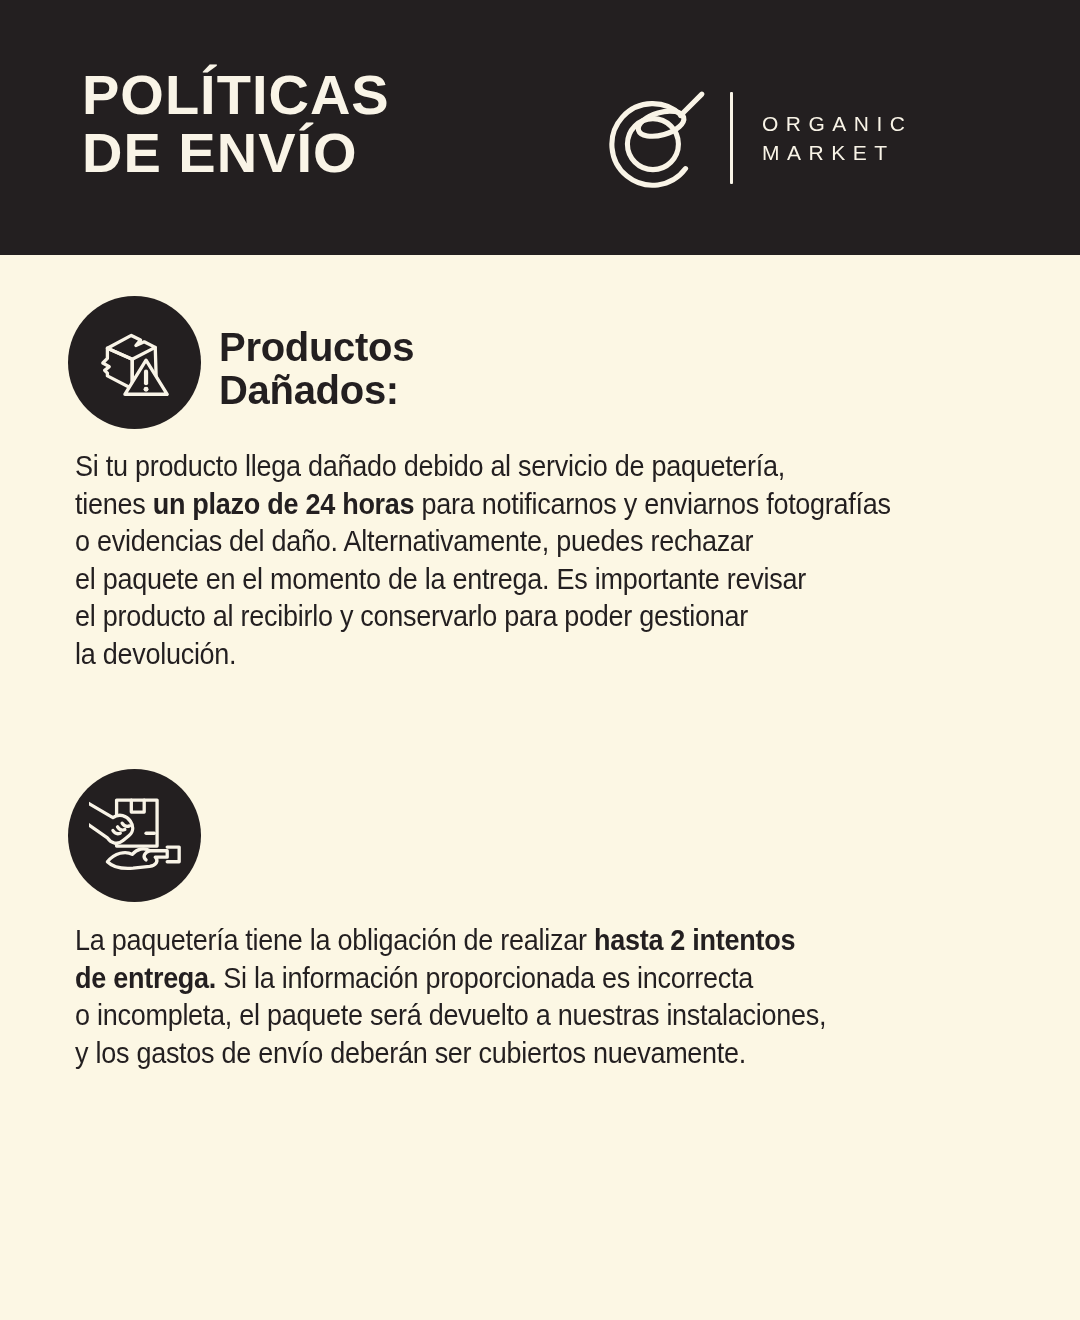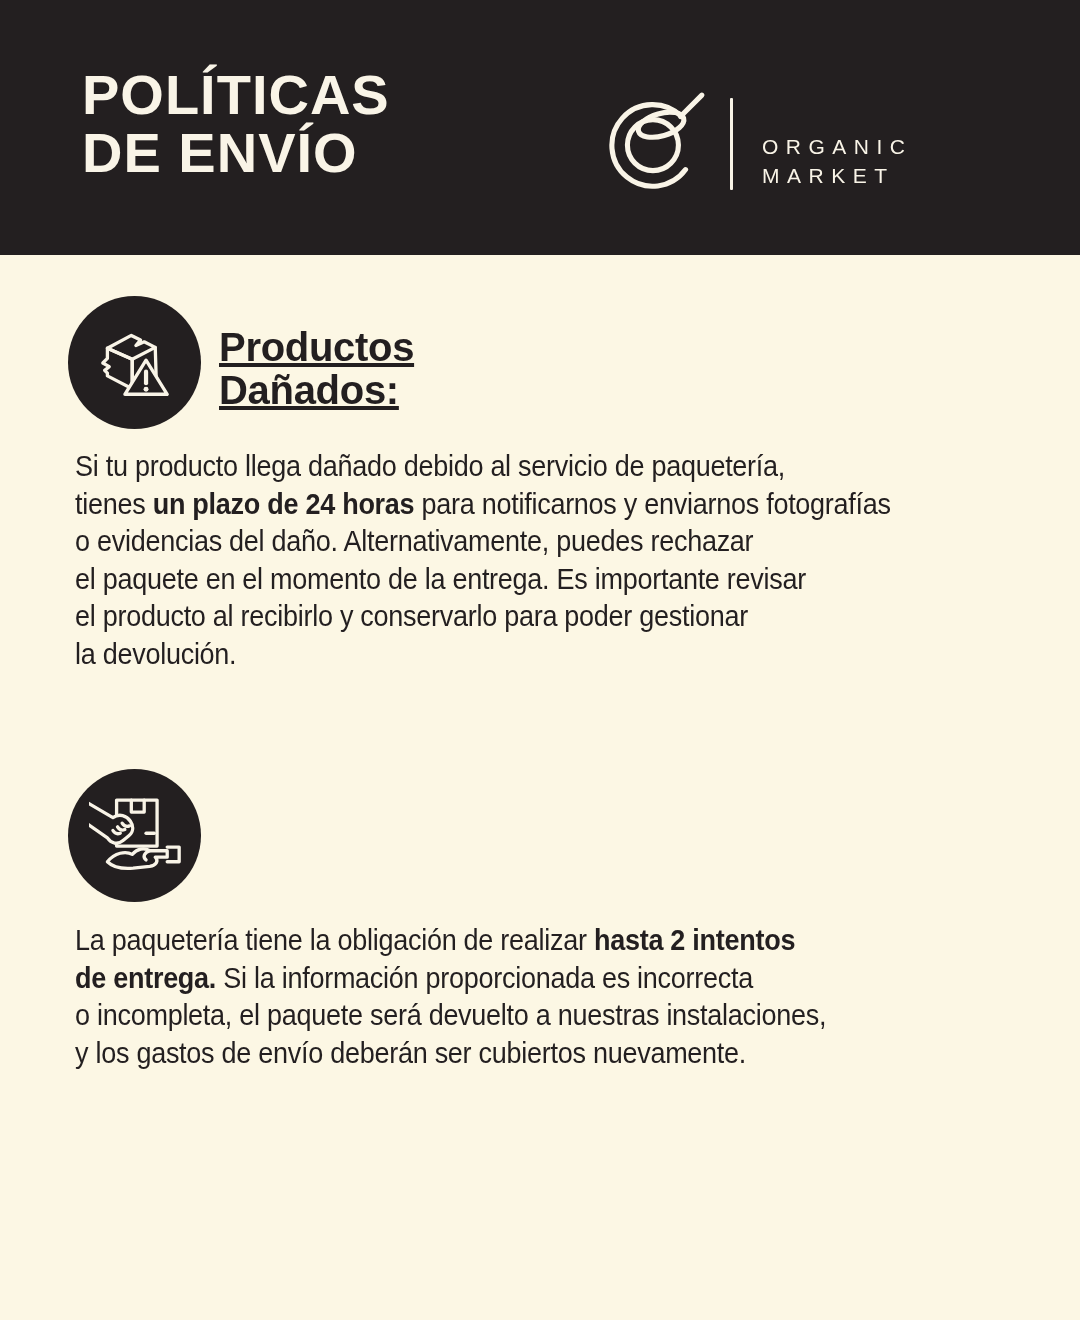--- a/index.html
+++ b/index.html
@@ -23,21 +23,21 @@
     background:var(--header-bg);
   }
   .title{
     position:absolute;left:82px;top:66px;
     color:var(--light);
     font-weight:bold;font-size:56px;line-height:58px;letter-spacing:1px;
     white-space:nowrap;
   }
   .brand{
     position:absolute;left:606px;top:86px;height:104px;
-    display:flex;align-items:flex-end;
+    display:flex;align-items:center;
   }
   .monogram{width:102px;height:102px;display:block;}
   .brand-divider{
     width:3px;height:92px;background:var(--light);
     margin-left:22px;margin-right:29px;border-radius:1px;
   }
   .brand-name{
     color:var(--light);
     font-size:21px;line-height:29px;letter-spacing:7.5px;
     font-weight:400;white-space:nowrap;
@@ -49,21 +49,21 @@
     display:flex;align-items:center;justify-content:center;
   }
   .icon-circle svg{width:92px;height:92px;display:block;}
   .circle-1{top:296px;}
   .circle-2{top:769px;}
   .heading{
     position:absolute;left:219px;
     font-weight:bold;font-size:40px;line-height:43px;letter-spacing:-0.3px;
     color:var(--text);white-space:nowrap;
   }
-  .heading-1{top:326px;text-decoration:underline;}
+  .heading-1{top:326px;}
   .heading-2{top:799px;}
   .para{
     position:absolute;left:75px;
     font-size:30px;line-height:37.5px;letter-spacing:-0.3px;
     color:var(--text);white-space:nowrap;
     transform:scaleX(0.90);transform-origin:0 0;
   }
   .para-1{top:447px;}
   .para-2{top:921px;}
   .para .b{font-weight:bold;}

